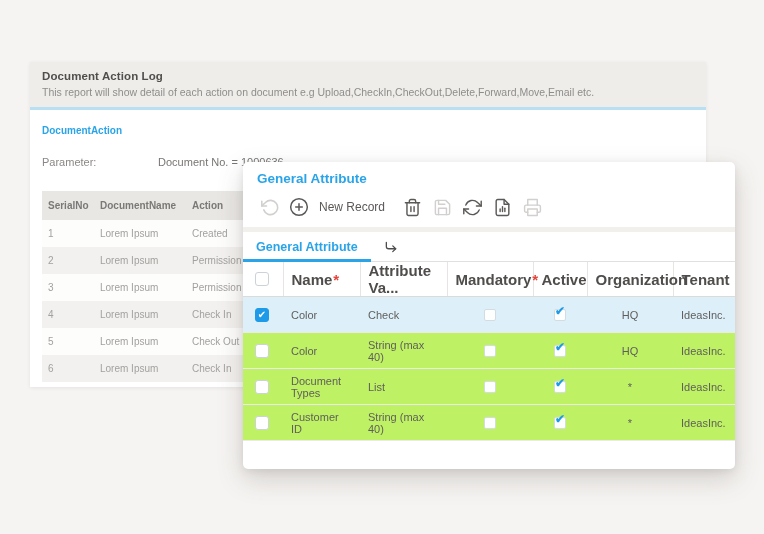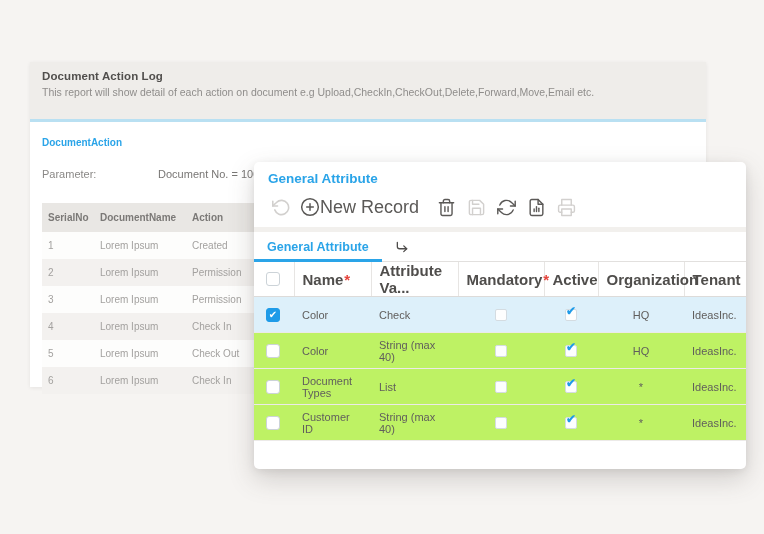--- a/index.html
+++ b/index.html
@@ -9,45 +9,45 @@
     --required:#e5443c;
     --selected-row:#ddf0fa;
   }
   *{box-sizing:border-box;margin:0;padding:0;}
   html,body{width:764px;height:534px;}
   body{font-family:"Liberation Sans",sans-serif;background:#f6f4f2;position:relative;overflow:hidden;}
 
   
   .report{position:absolute;left:30px;top:62px;width:676px;height:325px;background:#fff;
           box-shadow:0 1px 4px rgba(0,0,0,.07);}
-  .report-header{background:#efedea;padding:8px 12px 21px;}
+  .report-header{background:#efedea;padding:8px 12px 9px;}
   .report-header h1{font-size:11.5px;color:#514f4d;font-weight:bold;margin-bottom:4px;letter-spacing:.1px;}
   .report-header p{font-size:10.5px;color:#8f8d8b;}
   .divider{height:3px;background:var(--divider-blue);}
   .report-content{padding:10px 12px 0;}
   .doc-link{display:inline-block;color:var(--accent);font-weight:bold;font-size:10px;cursor:pointer;}
   .param{margin-top:18px;font-size:11px;color:#8a8886;}
   .param .label{display:inline-block;width:113px;}
   .param .value{color:#787674;}
   .rtable{margin-top:23px;width:100%;border-collapse:collapse;table-layout:fixed;}
   .rtable th{background:#e9e7e4;color:#7b7977;font-size:10px;font-weight:bold;text-align:left;
              padding:0 6px;height:29px;}
   .rtable td{font-size:10px;color:#a3a19f;padding:0 6px;height:27px;background:#fdfdfc;}
   .rtable tbody tr:nth-child(even) td{background:#f3f1ef;}
 
   
-  .modal{position:absolute;left:254px;top:162px;width:492px;height:307px;background:#fff;border-radius:5px;
+  .modal{position:absolute;left:243px;top:162px;width:492px;height:307px;background:#fff;border-radius:5px;
          overflow:hidden;box-shadow:0 10px 26px rgba(80,75,70,.22),0 2px 8px rgba(0,0,0,.08);}
   .modal-title{padding:9px 14px 3px;color:var(--accent);font-size:13.5px;font-weight:bold;}
   .toolbar{display:flex;align-items:center;padding:6px 12px 8px;color:#5b5957;}
   .tool{display:flex;align-items:center;justify-content:center;width:30px;height:24px;cursor:pointer;color:#5b5957;background:none;border:none;}
   .tool.disabled{color:#d2d0ce;cursor:default;}
   .tool svg{width:19px;height:19px;}
-  .new-record{display:flex;align-items:center;gap:0;border:none;background:none;cursor:pointer;
-              margin:0 12px 0 4px;font-size:18px;color:#5b5957;font-family:inherit;}
+  .new-record{display:flex;align-items:center;gap:10px;border:none;background:none;cursor:pointer;
+              margin:0 12px 0 4px;font-size:12px;color:#5b5957;font-family:inherit;}
   .new-record svg{width:20px;height:20px;}
   .toolbar-gap{height:5px;background:#f2f0ed;}
   .tabs{display:flex;height:30px;border-bottom:1px solid #e2e0de;}
   .tab{display:flex;align-items:center;gap:6px;padding:0 13px;font-size:12.5px;color:#5e5c5a;
        position:relative;cursor:pointer;}
   .tab svg{width:14px;height:14px;color:#4f4d4b;}
   .tab.active{color:var(--accent);font-weight:bold;}
   .tab.active::after{content:"";position:absolute;left:0;right:0;bottom:-1px;height:3px;background:var(--accent);}
 
   .grid{width:100%;border-collapse:collapse;table-layout:fixed;}

